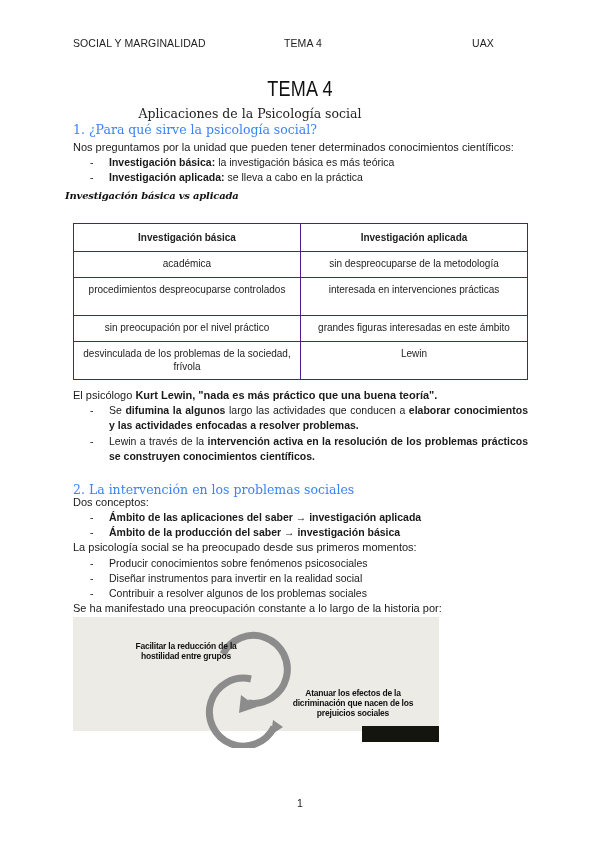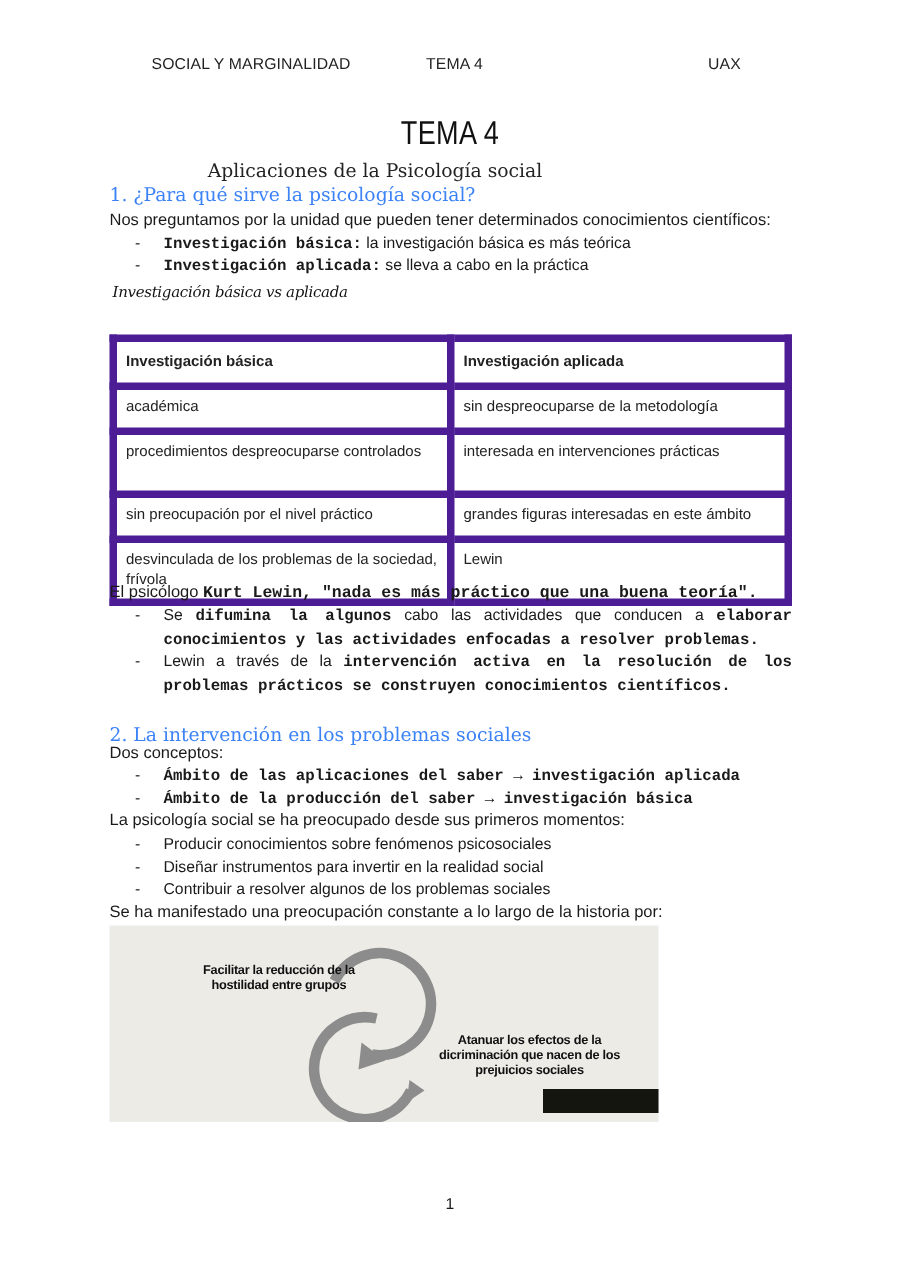--- a/index.html
+++ b/index.html
@@ -1,46 +1,46 @@
 <!DOCTYPE html>
 <html><head>
 <meta charset="utf-8">
 <style>
   html, body { margin: 0; padding: 0; background: #ffffff; }
   body { width: 600px; height: 848px; position: relative; overflow: hidden;
          font-family: "Liberation Sans", sans-serif; color: #1a1a1a; }
   .hdr { position: absolute; top: 37px; font-size: 10.5px; letter-spacing: 0.1px; color: #222; }
-  .hdr-left { left: 73px; margin-left: 28px; }
+  .hdr-left { left: 73px; }
   .hdr-center { left: 284px; }
   .hdr-right { left: 472px; }
   .title { position: absolute; top: 76px; left: 0; width: 600px; text-align: center;
            font-family: "Liberation Sans", sans-serif; font-size: 22px; font-weight: normal;
            transform: scaleX(0.82); transform-origin: 300px 0; letter-spacing: 0.3px; color: #111; }
   .subtitle { position: absolute; top: 106px; left: 0; width: 500px; text-align: center;
               font-family: "DejaVu Serif", serif; font-size: 12.5px; color: #222; }
   .h2 { position: absolute; left: 73px; font-family: "DejaVu Serif", serif; font-size: 12.5px; color: #3b82f6; }
   .p { position: absolute; left: 73px; font-size: 11px; color: #1a1a1a; white-space: nowrap; }
   .li { position: absolute; left: 90px; font-size: 10.5px; white-space: nowrap; }
   .li .dash { display: inline-block; width: 19px; }
-  b { font-weight: bold; font-family: Liberation Mono, monospace; }
-  .script { position: absolute; left: 75px; top: 190px; font-family: "DejaVu Serif", serif;
-            font-style: italic; font-weight: normal; font-size: 10px; color: #111; letter-spacing: -0.2px; }
+  b { font-weight: bold; }
+  .script { position: absolute; left: 65px; top: 190px; font-family: "DejaVu Serif", serif;
+            font-style: italic; font-weight: bold; font-size: 10px; color: #111; letter-spacing: -0.2px; }
   table.cmp { position: absolute; left: 73px; top: 223px; width: 455px; border-collapse: collapse;
               font-size: 10px; color: #222; }
-  table.cmp th, table.cmp td { border: 5px solid #4c1d95; text-align: left; vertical-align: top;
+  table.cmp th, table.cmp td { border: 1px solid #4c1d95; text-align: center; vertical-align: top;
               padding: 5px 6px 6px 6px; width: 50%; line-height: 13px; }
   table.cmp th { font-weight: bold; padding: 7px 6px; }
   table.cmp tr.r1 td { height: 14px; }
   table.cmp tr.r2 td { height: 26px; }
   table.cmp tr.r3 td { height: 14px; }
   table.cmp tr.r4 td { height: 26px; }
   .just { position: absolute; left: 109px; width: 419px; font-size: 10.5px; line-height: 15px;
           text-align: justify; }
   .just-dash { position: absolute; left: 90px; font-size: 10.5px; }
-  .diagram { position: absolute; left: 73px; top: 617px; width: 366px; height: 131px;
+  .diagram { position: absolute; left: 73px; top: 617px; width: 366px; height: 114px;
              background: #ecebe6; }
   .diagram svg { position: absolute; left: 0; top: 0; }
   .dg-text { position: absolute; font-size: 8.5px; font-weight: bold; text-align: center;
              color: #111; line-height: 10px; letter-spacing: -0.2px; }
   .dg-left { left: 48px; top: 24px; width: 130px; }
   .dg-right { left: 210px; top: 71px; width: 140px; }
   .dg-block { position: absolute; left: 289px; top: 109px; width: 77px; height: 16px; background: #15150f; }
   .pagenum { position: absolute; top: 797px; left: 0; width: 600px; text-align: center; font-size: 10.5px; }
 </style>
 </head>
@@ -86,21 +86,21 @@
   <tr class="r4">
     <td>desvinculada de los problemas de la sociedad, frívola</td>
     <td>Lewin</td>
   </tr>
 </tbody>
   </table>
 
 <div class="p" style="top:389px"><span>El psicólogo </span><b>Kurt Lewin</b><b>, "nada es más práctico que una buena teoría".</b></div>
 
 <div class="just-dash" style="top:404px">-</div>
-<div class="just" style="top:403px"><span>Se </span><b>difumina la algunos</b><span> cabo las actividades que conducen a </span><b>elaborar conocimientos y las actividades enfocadas a resolver problemas.</b></div>
+<div class="just" style="top:403px"><span>Se </span><b>difumina la algunos</b><span> largo las actividades que conducen a </span><b>elaborar conocimientos y las actividades enfocadas a resolver problemas.</b></div>
 
 <div class="just-dash" style="top:435px">-</div>
 <div class="just" style="top:434px"><span>Lewin a través de la </span><b>intervención activa en la resolución de los problemas prácticos se construyen conocimientos científicos.</b></div>
 
 <div class="h2" style="top:482px">2. La intervención en los problemas sociales</div>
 <div class="p" style="top:496px">Dos conceptos:</div>
 
 <div class="li" style="top:511px"><span class="dash">-</span><b>Ámbito de las aplicaciones del saber → investigación aplicada</b></div>
 <div class="li" style="top:526px"><span class="dash">-</span><b>Ámbito de la producción del saber → investigación básica</b></div>
 

